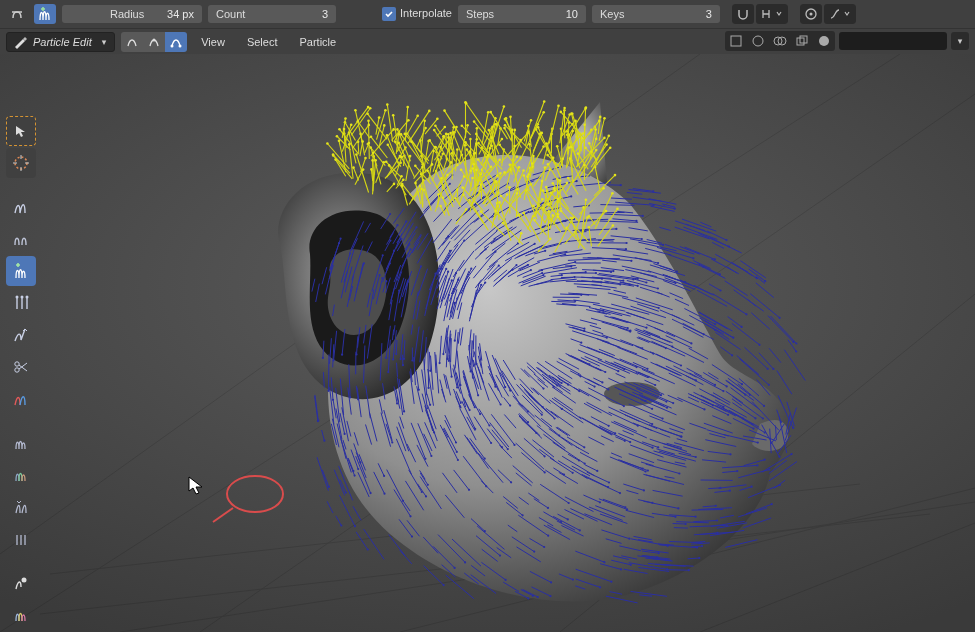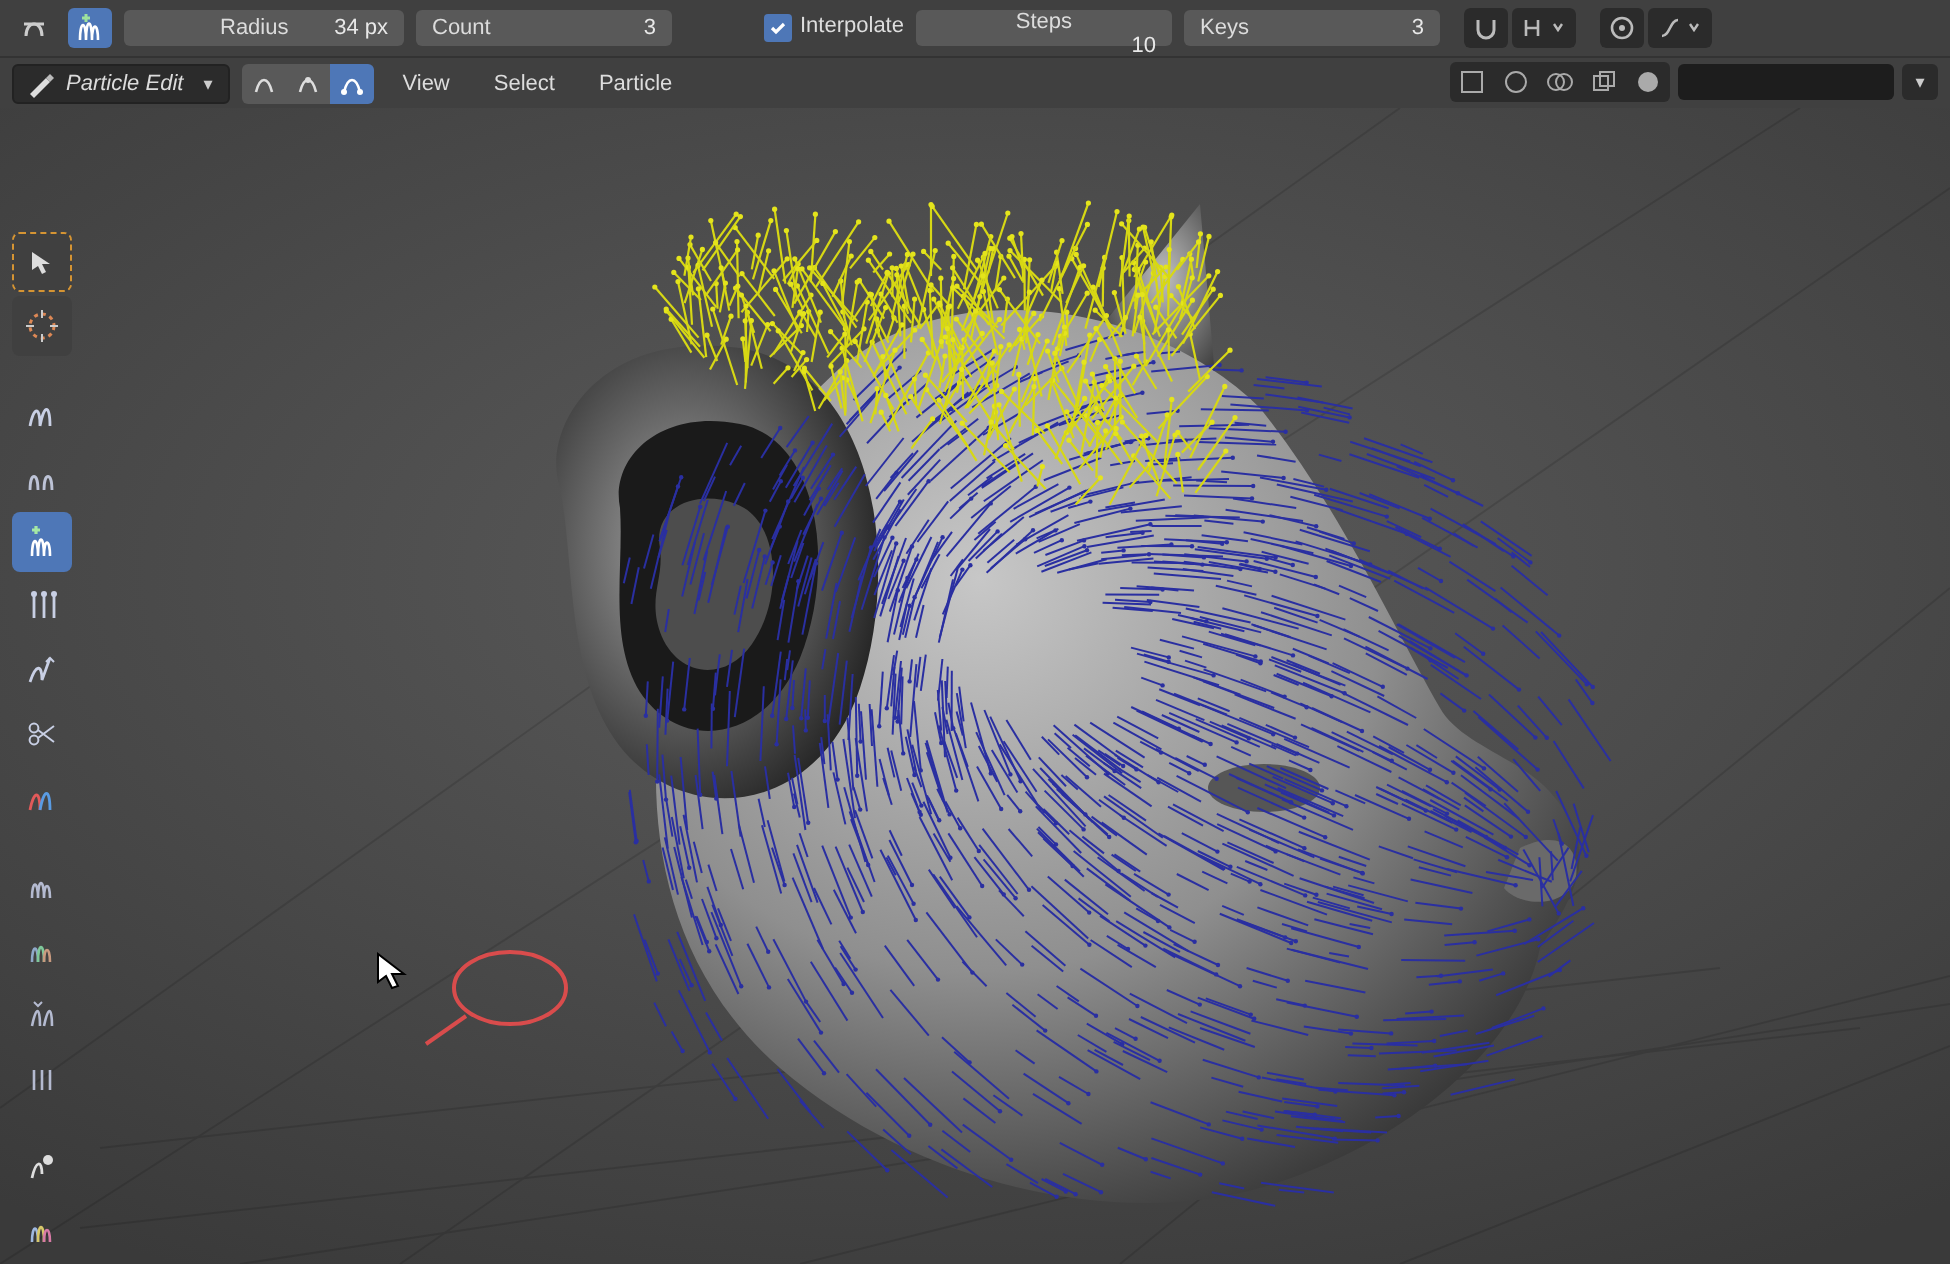--- a/index.html
+++ b/index.html
@@ -82,21 +82,21 @@
       <span class="val">3</span>
     </div>
     <div class="chk-wrap">
       <div class="chk">
         <svg width="10" height="10" viewBox="0 0 10 10">
             <path d="M2 5 L4 7 L8 3" stroke="#fff" stroke-width="1.6" fill="none"></path>
           </svg>
       </div>
       <span>Interpolate</span>
     </div>
-    <div class="pill" style="width:128px;flex-direction:column;">
+    <div class="pill" style="width:128px;">
       <span class="lbl">Steps</span>
       <span class="val">10</span>
     </div>
     <div class="pill" style="width:128px;">
       <span class="lbl">Keys</span>
       <span class="val">3</span>
     </div>
     <div class="top-right-group">
       <div class="icon-btn" style="background:#2b2b2b;">
         <svg width="14" height="14" viewBox="0 0 14 14">

